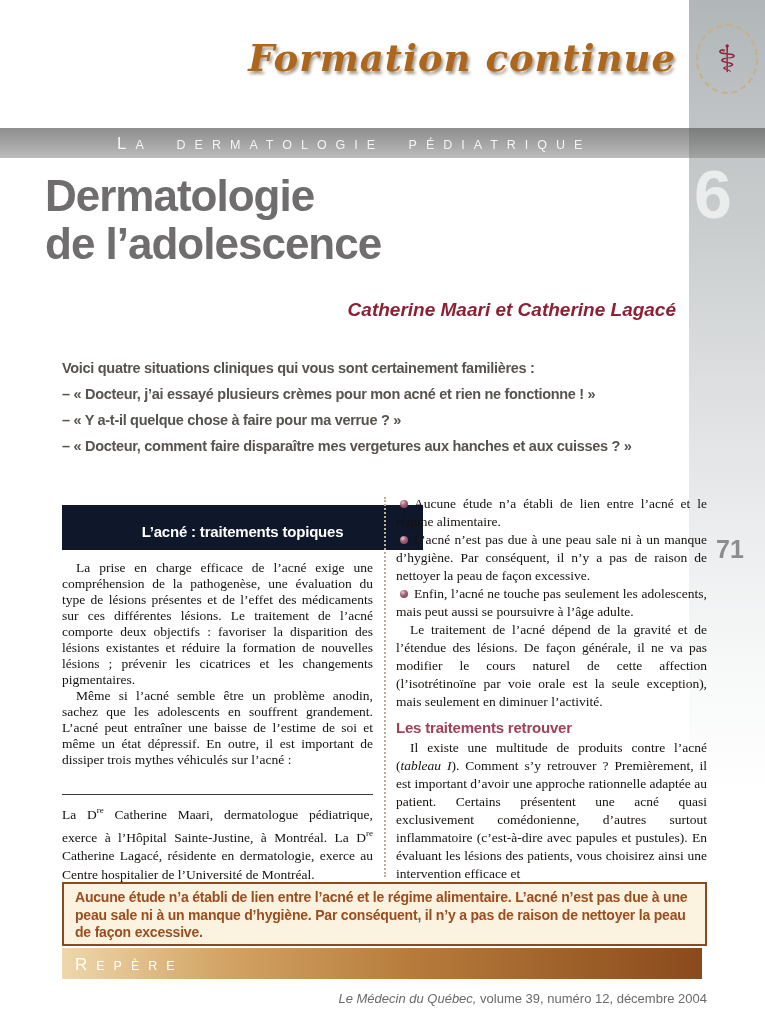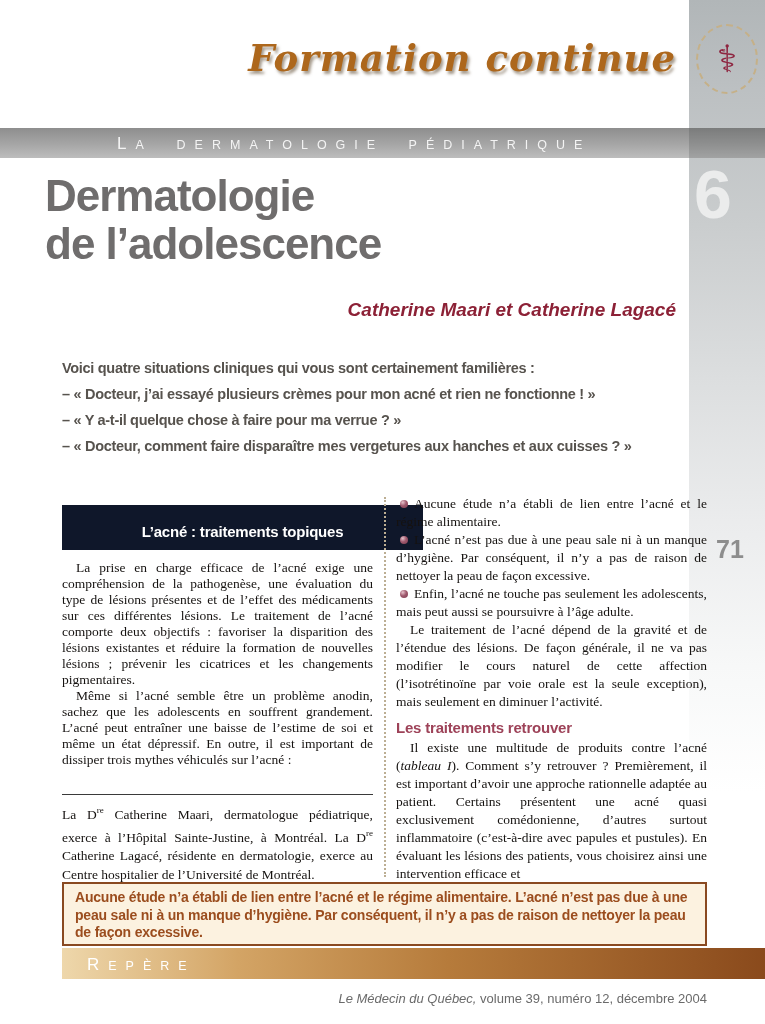--- a/index.html
+++ b/index.html
@@ -103,23 +103,22 @@
     font-size:13.5px; line-height:19px; text-align:justify; color:#151210;
   }
   .footnote sup { font-size:9px; }
   .repere-box {
     position:absolute; top:882px; left:62px; width:645px; height:64px;
     border:2px solid #8a4a21; background:#fcf2e0; padding:5px 11px;
     font-family:"Liberation Sans", sans-serif; font-weight:700;
     font-size:14px; line-height:17.5px; color:#9b4d1e; letter-spacing:-0.2px;
   }
   .repere-bar {
-    position:absolute; top:948px; left:62px; width:703px; height:31px;
+    position:absolute; top:948px; left:62px; width:640px; height:31px;
     background:linear-gradient(90deg,#eed7ab 0%,#d3a465 25%,#b67b3b 55%,#8a4a1c 100%);
-    padding-left:12px;
   }
   .repere-label {
     padding:7px 0 0 13px; color:#ffffff;
     font-family:"Liberation Sans", sans-serif; font-size:12.5px;
     text-transform:uppercase; letter-spacing:9px;
   }
   .repere-label::first-letter { font-size:17px; }
   .footer {
     position:absolute; top:991px; left:62px; width:645px; text-align:right;
     font-family:"Liberation Sans", sans-serif; font-size:13px; color:#6a6a6a;

